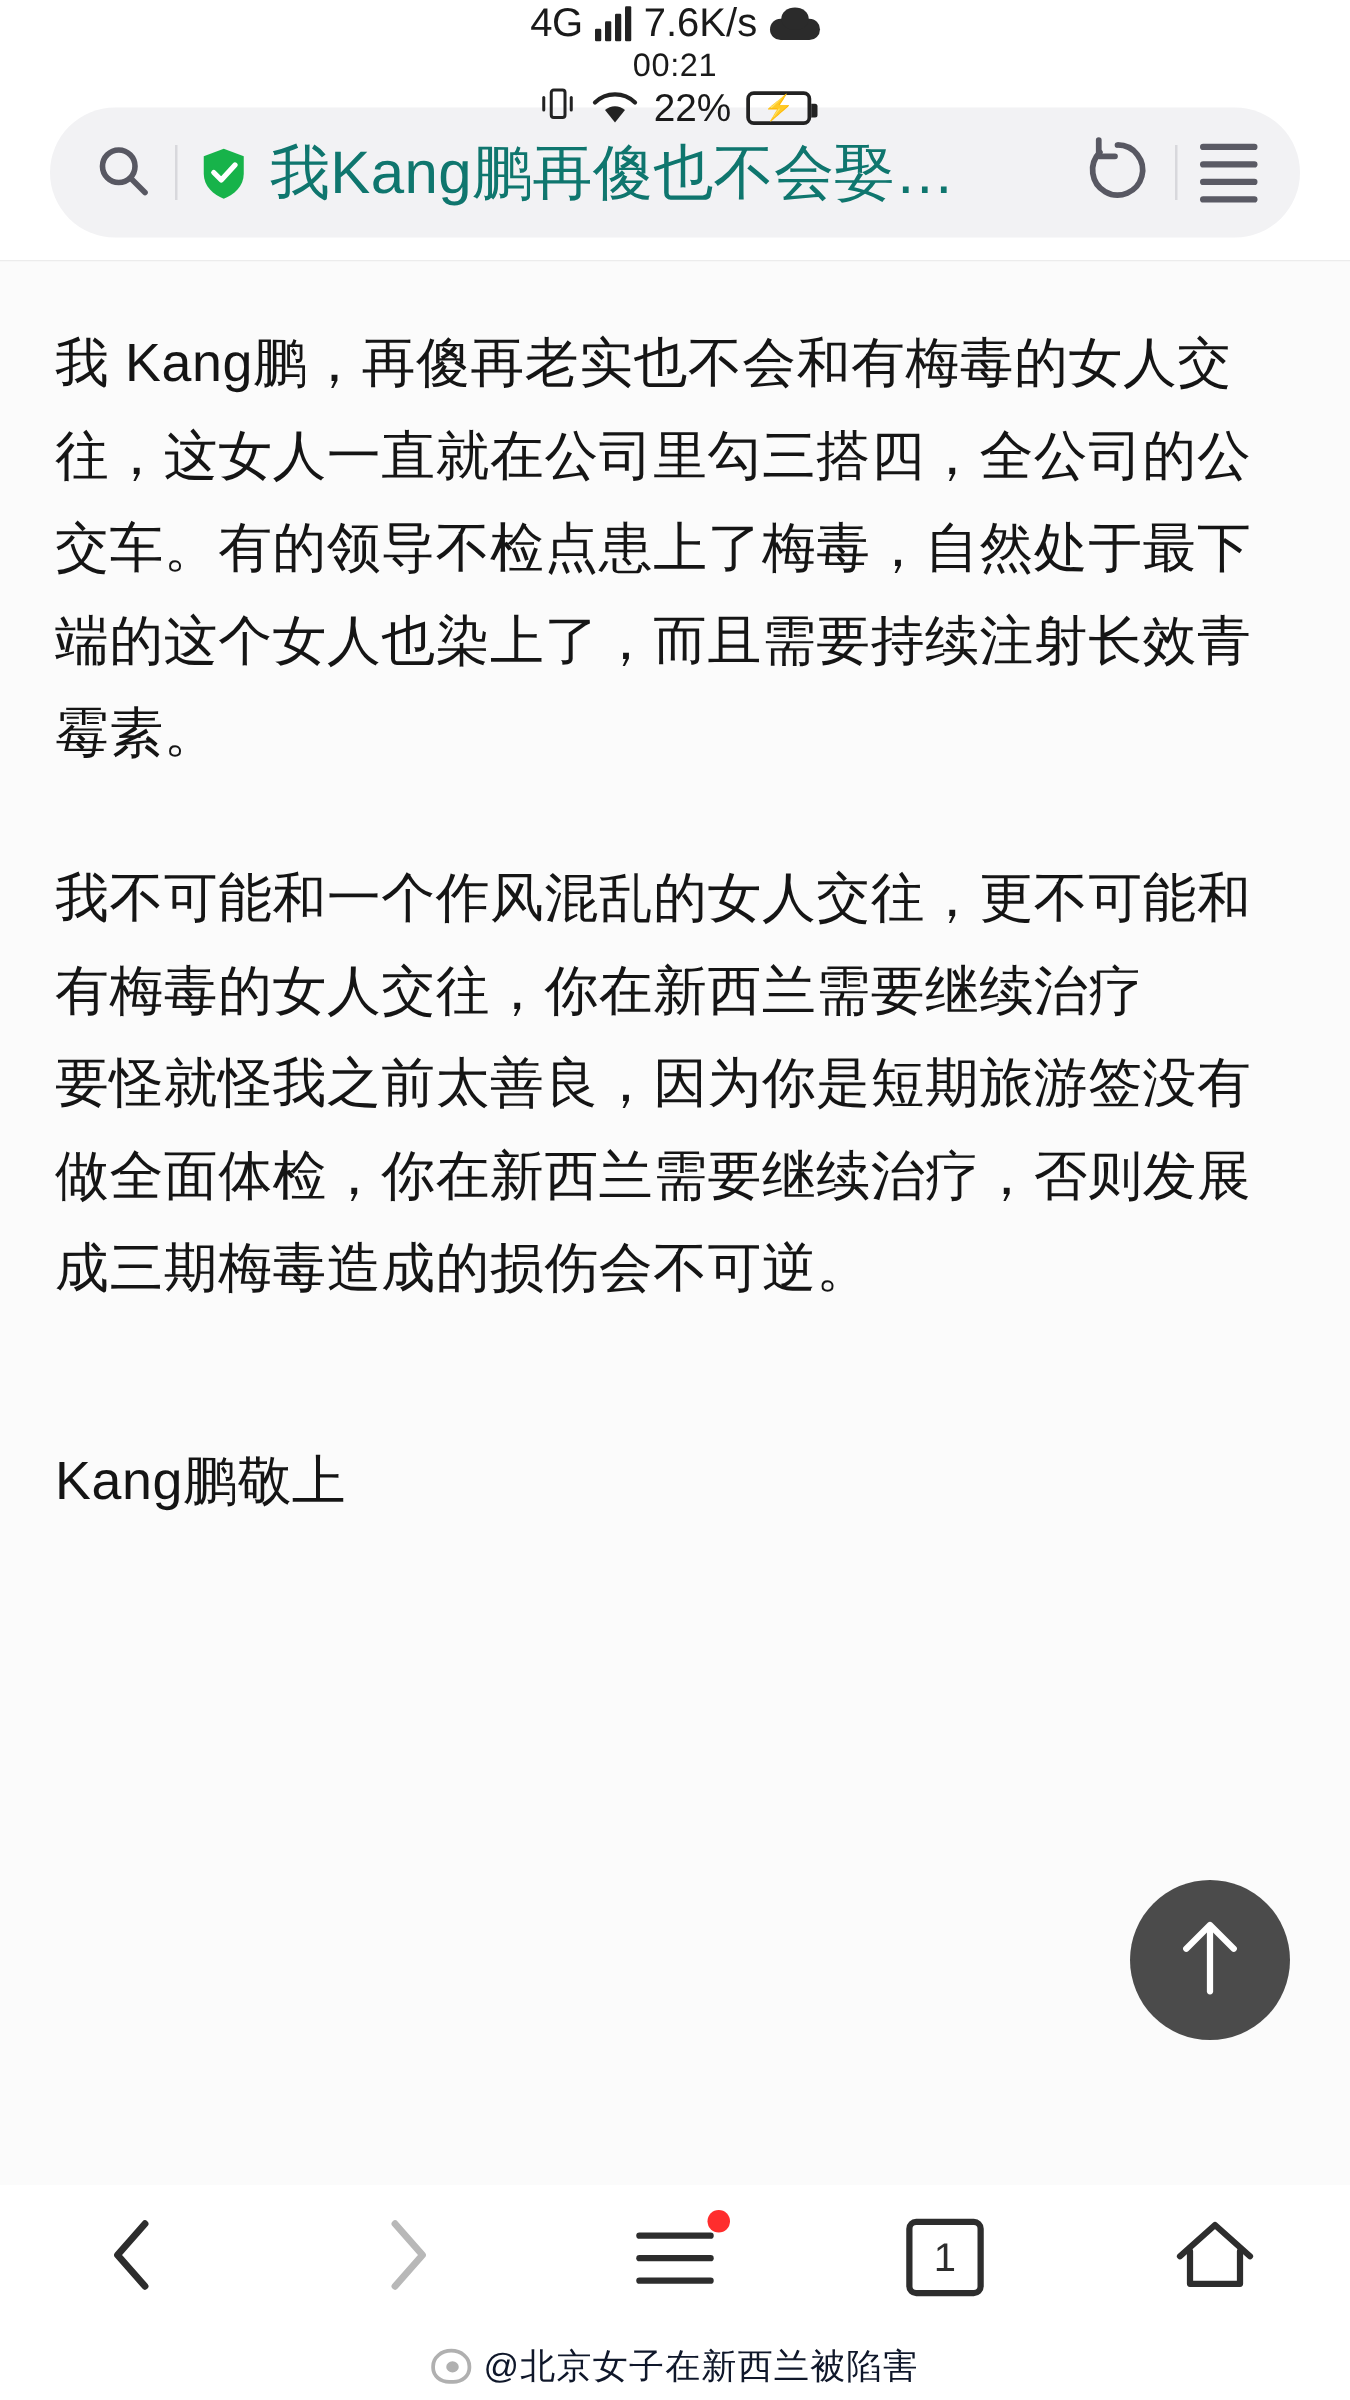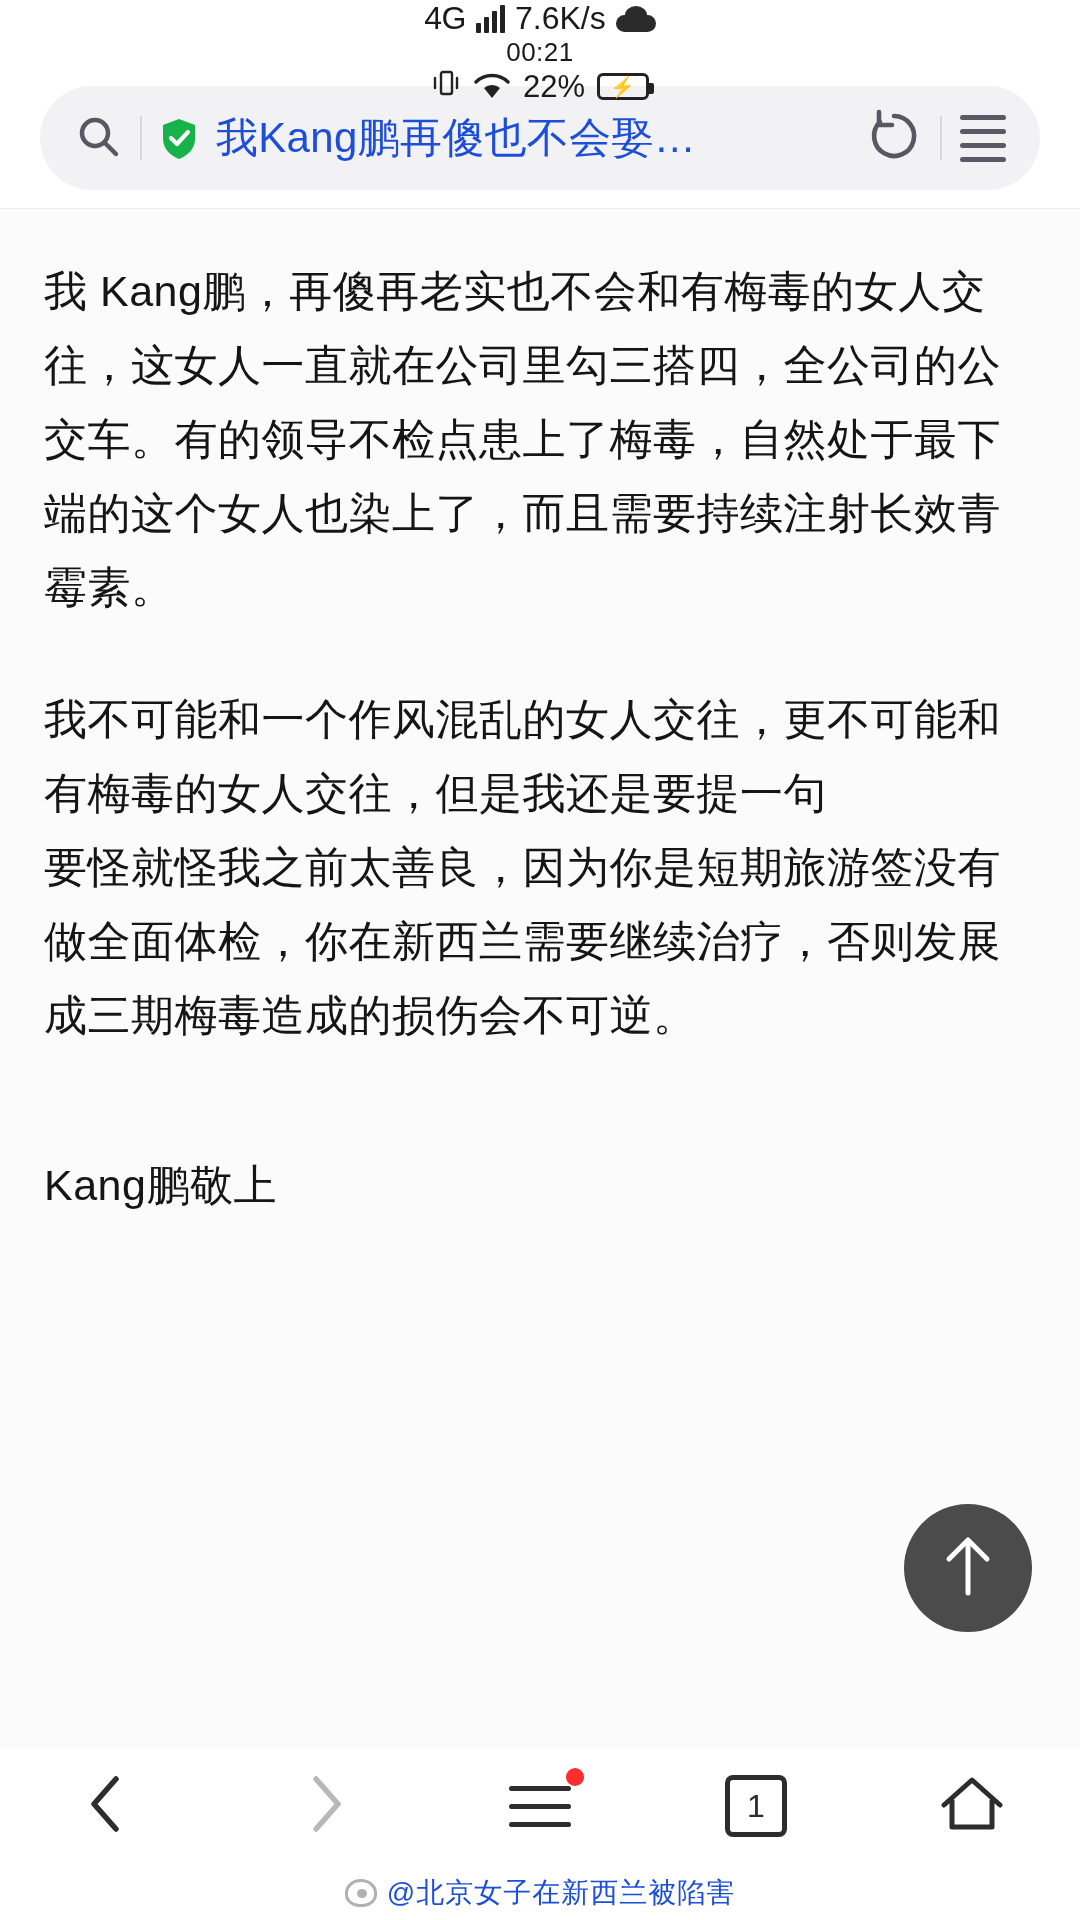--- a/index.html
+++ b/index.html
@@ -151,22 +151,22 @@
     background: #d8d8dc;
     flex: 0 0 auto;
   }
   .shield-icon {
     flex: 0 0 auto;
     width: 38px;
     height: 42px;
   }
   .url-text {
     flex: 1 1 auto;
-    font-size: 42px;
-    color: #1d4ed8;
+    font-size: 48px;
+    color: #0f766e;
     white-space: nowrap;
     overflow: hidden;
     text-overflow: ellipsis;
     letter-spacing: 0.3px;
   }
   .reload-icon { flex: 0 0 auto; }
   .menu-lines {
     flex: 0 0 auto;
     width: 46px;
     display: flex;
@@ -286,21 +286,21 @@
   .watermark {
     position: absolute;
     left: 0;
     bottom: 8px;
     width: 1080px;
     display: flex;
     align-items: center;
     justify-content: center;
     gap: 10px;
     font-size: 28px;
-    color: #1d4ed8;
+    color: #0f172a;
     letter-spacing: 1px;
   }
   .weibo-eye {
     width: 32px;
     height: 28px;
     border-radius: 50% 50% 45% 45%;
     border: 3px solid #b0b0b0;
     position: relative;
     box-sizing: border-box;
   }
@@ -379,21 +379,21 @@
         <i></i>
         <i></i>
         <i></i>
         <i></i>
       </span>
   </div>
 </div>
 
 <div class="page">
   <p class="para tight">我 Kang鹏，再傻再老实也不会和有梅毒的女人交往，这女人一直就在公司里勾三搭四，全公司的公交车。有的领导不检点患上了梅毒，自然处于最下端的这个女人也染上了，而且需要持续注射长效青霉素。</p>
-  <p class="para">我不可能和一个作风混乱的女人交往，更不可能和有梅毒的女人交往，但是我还是要提一句</p>
+  <p class="para">我不可能和一个作风混乱的女人交往，更不可能和有梅毒的女人交往，你在新西兰需要继续治疗</p>
   <p class="para tight">要怪就怪我之前太善良，因为你是短期旅游签没有做全面体检，你在新西兰需要继续治疗，否则发展成三期梅毒造成的损伤会不可逆。</p>
   <div class="signature">Kang鹏敬上</div>
 
   <div class="scroll-top">
     <span>
       <svg width="66" height="70" viewBox="0 0 66 70">
         <line x1="33" y1="62" x2="33" y2="10" stroke="#ffffff" stroke-width="5" stroke-linecap="round"></line>
         <path d="M14 28 L33 9 L52 28" fill="none" stroke="#ffffff" stroke-width="5" stroke-linecap="round" stroke-linejoin="round"></path>
       </svg>
     </span>

